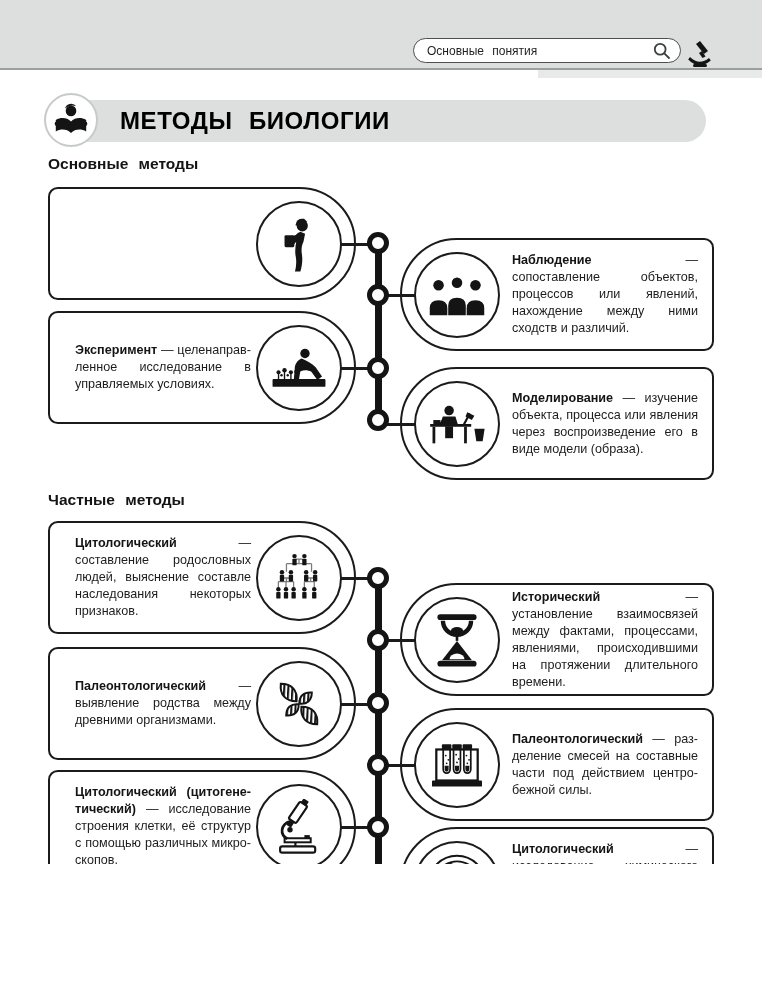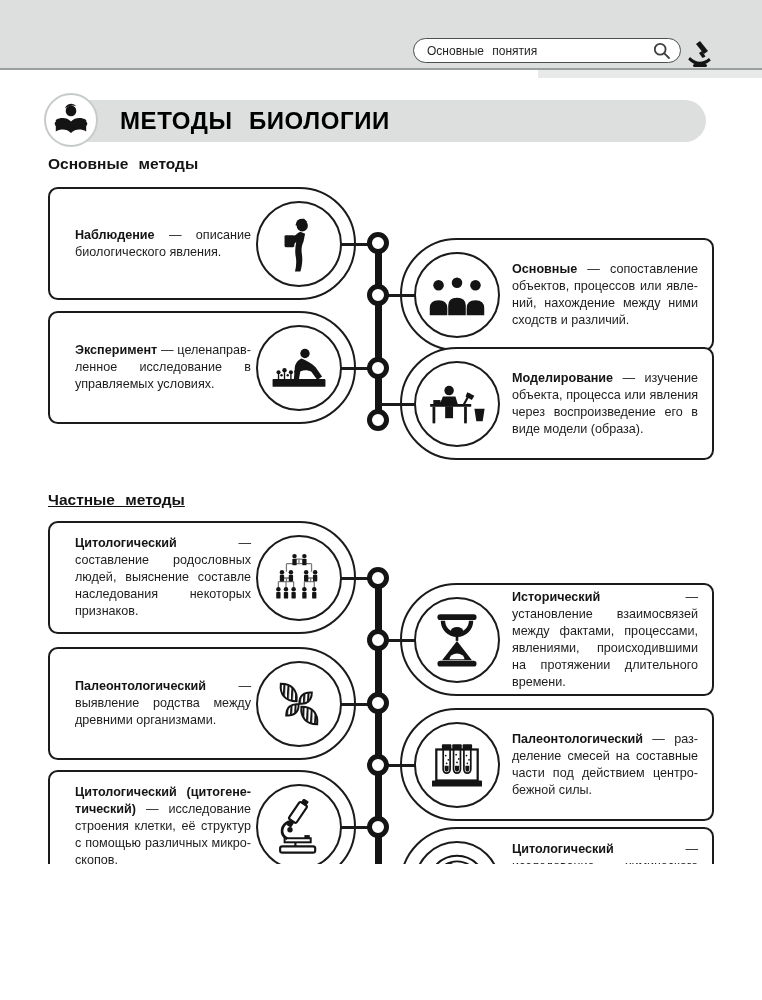--- a/index.html
+++ b/index.html
@@ -21,21 +21,21 @@
   .header-bar{position:absolute;left:64px;top:100px;width:642px;height:42px;background:#dcdfde;
               border-radius:21px;display:flex;align-items:center;padding-left:56px;box-sizing:border-box;}
   .header-title{font-size:24px;font-weight:700;letter-spacing:.6px;word-spacing:9px;color:#000000;}
   .header-badge{position:absolute;left:44px;top:93px;width:54px;height:54px;border-radius:50%;
                 background:#fff;border:2px solid #c6cbca;box-sizing:border-box;z-index:3;
                 display:flex;align-items:center;justify-content:center;}
 
   
   .section-heading{position:absolute;left:48px;margin:0;font-size:15.5px;font-weight:700;
                    word-spacing:6px;color:#141414;}
-  .sec1{top:155px;}  .sec2{top:491px;text-decoration:underline;}
+  .sec1{top:155px;}  .sec2{top:491px;}
 
   
   .spine{position:absolute;left:374.5px;width:7px;background:#141414;z-index:1;}
   .spine-node{position:absolute;left:367px;width:22px;height:22px;border-radius:50%;
               background:#fff;border:5px solid #141414;box-sizing:border-box;z-index:2;}
 
   
   .card{position:absolute;height:113px;border:2px solid #1b1b1b;background:#fff;box-sizing:border-box;
         display:flex;align-items:center;}
   .card.left {left:48px; width:308px;border-radius:10px 58px 58px 10px;}
@@ -110,36 +110,34 @@
   <div class="spine-node" style="top:357px;"></div>
   <div class="spine-node" style="top:409px;"></div>
   <div class="spine-node" style="top:567px;"></div>
   <div class="spine-node" style="top:629px;"></div>
   <div class="spine-node" style="top:692px;"></div>
   <div class="spine-node" style="top:754px;"></div>
   <div class="spine-node" style="top:816px;"></div>
   <div class="spine-node" style="top:873px;"></div>
 
   <div class="card left" style="top:187px;">
-    <p class="card-text"><b>Наблюдение</b>
-      <span>— описание био­логического явления.</span></p>
     <div class="connector"></div>
     <div class="icon-circle">
       <svg width="56" height="56" viewBox="0 0 60 60" fill="#141414">
         <path d="M26.5 9 q1 -7 9 -6 l3.5 3.5 -12.5 4 z"></path>
         <circle cx="33.5" cy="10.5" r="6"></circle>
         <path d="M31.5 17 c-4 1.5 -6.5 5 -7.5 8 l-4 5.5 2.8 2.2 4.2 -5.2 c-1 6 -1.5 11 -0.5 16 1 5.5 0.5 11 -0.8 16 l5.8 0 c1.8 -6 2.6 -12.5 1.6 -18.5 -0.8 -5 -0.3 -9.5 1.7 -13.5 l1.7 -8.5 z"></path>
         <path d="M29 19.5 l-7 2.5 1.5 4.5 7 -2.5 z"></path>
         <rect x="14.5" y="20.5" width="10.5" height="13" rx="1.5"></rect>
       </svg>
     </div>
   </div>
 
   <div class="card right" style="top:238px;">
-    <p class="card-text"><b>Основные</b>
+    <p class="card-text"><b>Наблюдение</b>
       <span>— сопоставление объектов, процессов или явле­ний, нахождение между ними сходств и различий.</span></p>
     <div class="connector"></div>
     <div class="icon-circle">
       <svg width="58" height="42" viewBox="0 0 66 46" fill="#141414">
         <circle cx="12" cy="12" r="6"></circle>
           <path d="M2 46 v-8 q0 -9 10 -9 t10 9 v8 z"></path>
         <circle cx="33" cy="9" r="6"></circle>
           <path d="M23 46 v-11 q0 -9 10 -9 t10 9 v11 z"></path>
         <circle cx="54" cy="12" r="6"></circle>
           <path d="M44 46 v-8 q0 -9 10 -9 t10 9 v8 z"></path>
@@ -162,21 +160,21 @@
         <circle cx="17" cy="27.5" r="2.6"></circle>
           <rect x="16.2" y="28.5" width="1.6" height="9.5"></rect>
         <circle cx="24.5" cy="30" r="2.4"></circle>
           <rect x="23.7" y="31" width="1.6" height="7"></rect>
         <circle cx="13.5" cy="33.5" r="1.4"></circle>
           <circle cx="20.8" cy="33.5" r="1.4"></circle>
       </svg>
     </div>
   </div>
 
-  <div class="card right" style="top:347px;">
+  <div class="card right" style="top:367px;">
     <p class="card-text"><b>Моделирование</b>
       <span>— изучение объекта, процесса или явления через воспроизведение его в виде модели (образа).</span></p>
     <div class="connector"></div>
     <div class="icon-circle">
       <svg width="60" height="46" viewBox="0 0 76 54" fill="#141414">
         <circle cx="28" cy="10" r="6"></circle>
         <path d="M20 17.5 h16 l3 9.5 h-22 z"></path>
         <path d="M21 18 l-6 9.5 5 0 z"></path>
         <rect x="23" y="30" width="10" height="15"></rect>
         <rect x="8" y="22" width="9" height="5"></rect>

